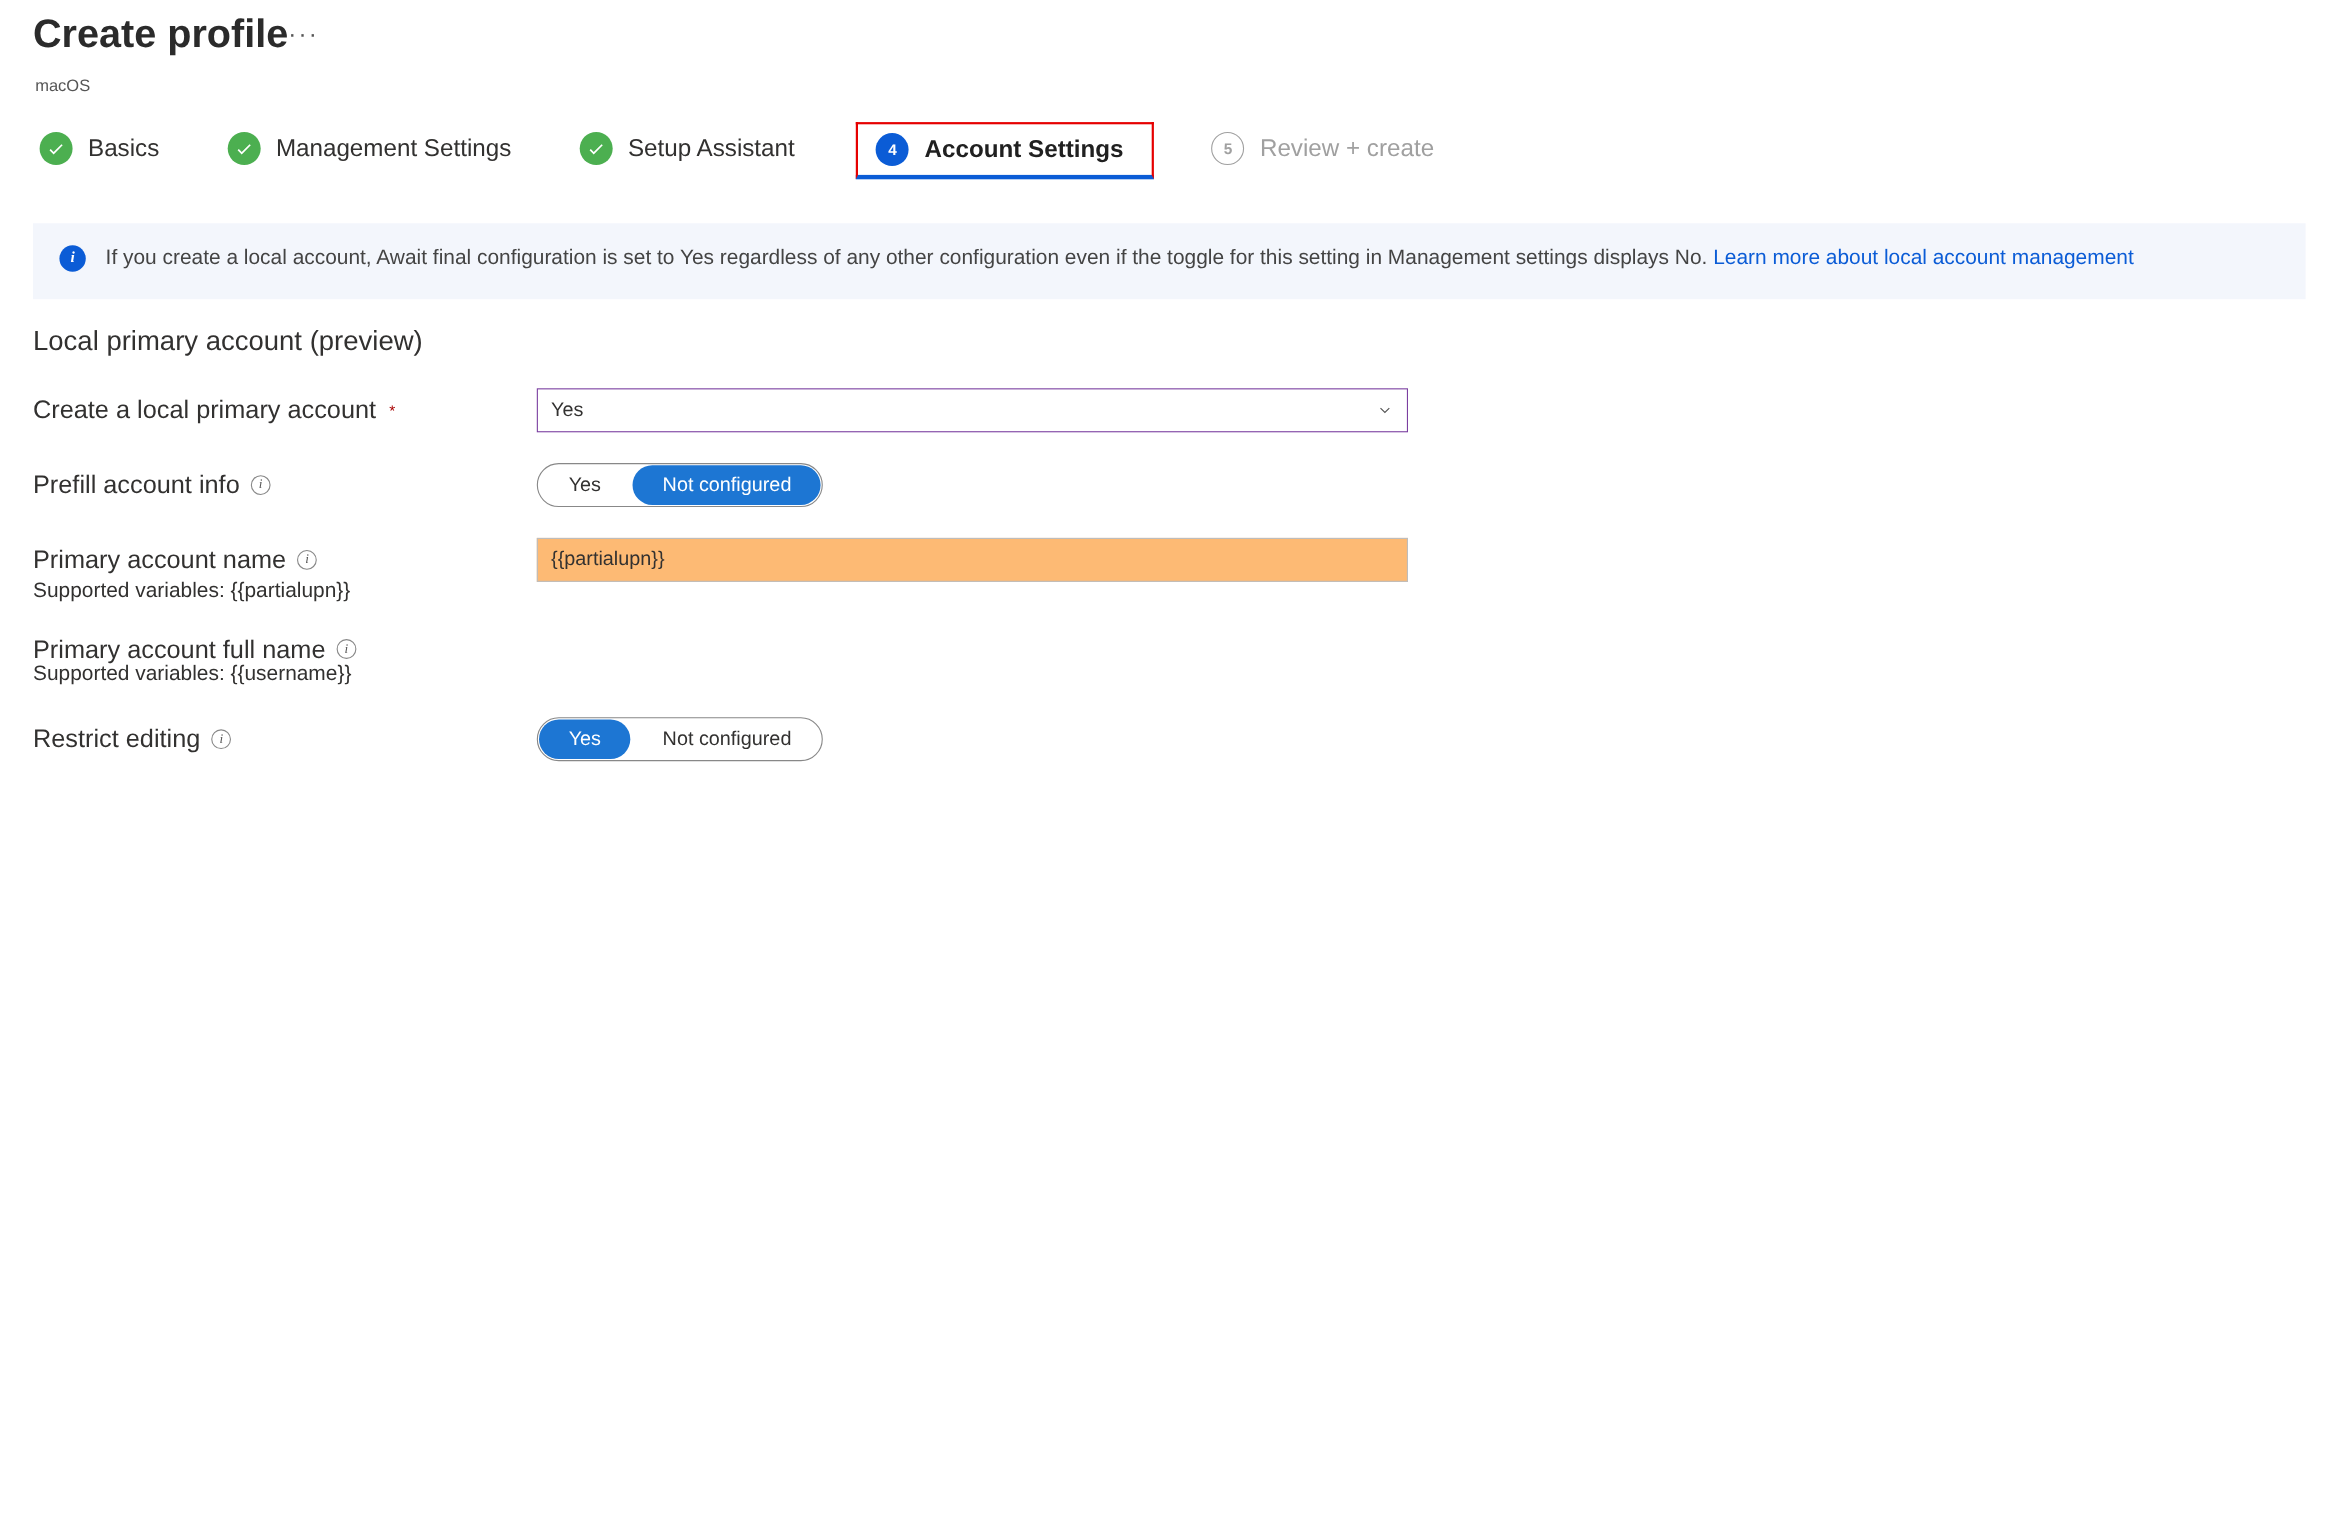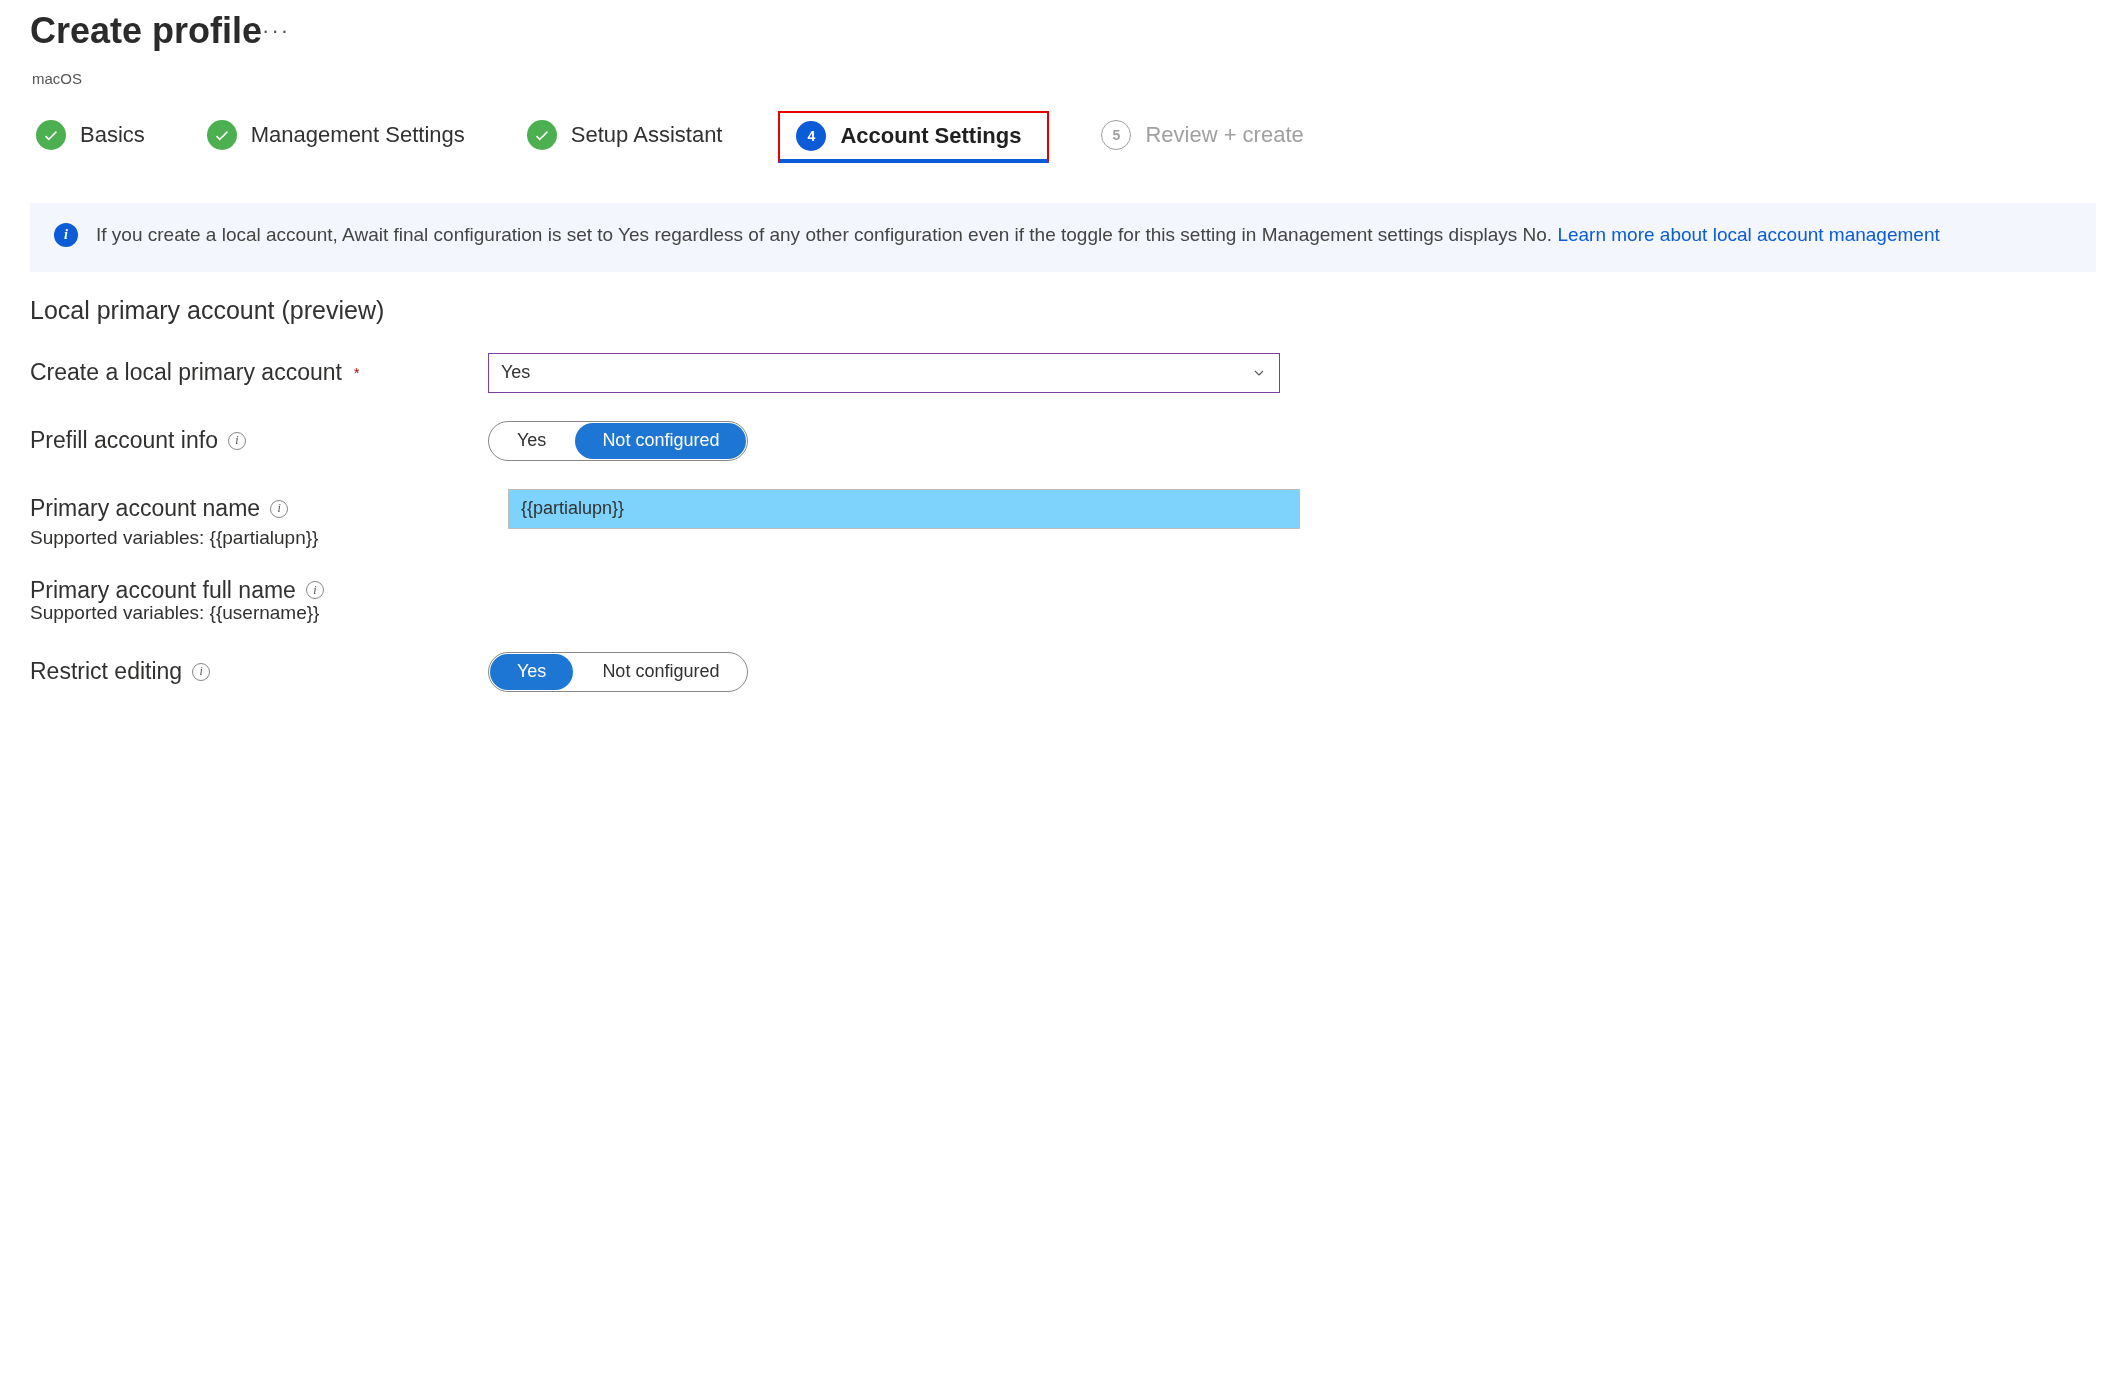--- a/index.html
+++ b/index.html
@@ -83,21 +83,21 @@
     width: 100%; border: 1px solid #7b3fa0; height: 40px; padding: 0 12px;
     display: flex; align-items: center; justify-content: space-between;
     font-size: 18px; color: #323130; background: #fff;
   }
   .chevron { width: 16px; height: 16px; }
   .chevron svg { stroke: #555; stroke-width: 1.6; fill: none; }
 
   
   .text-input {
     width: 100%; border: 1px solid #bdbdbd; height: 40px; padding: 0 12px;
-    font-size: 18px; color: #323130; background: #7dd3fc; margin-left: 20px;
+    font-size: 18px; color: #323130; background: #fdba74;
   }
 
   
   .seg-container {
     display: inline-flex; border: 1px solid #888; border-radius: 22px; height: 40px; overflow: hidden;
     background: #fff;
   }
   .seg-opt {
     padding: 0 28px; display: flex; align-items: center; font-size: 18px; color: #323130;
     cursor: pointer; user-select: none;

